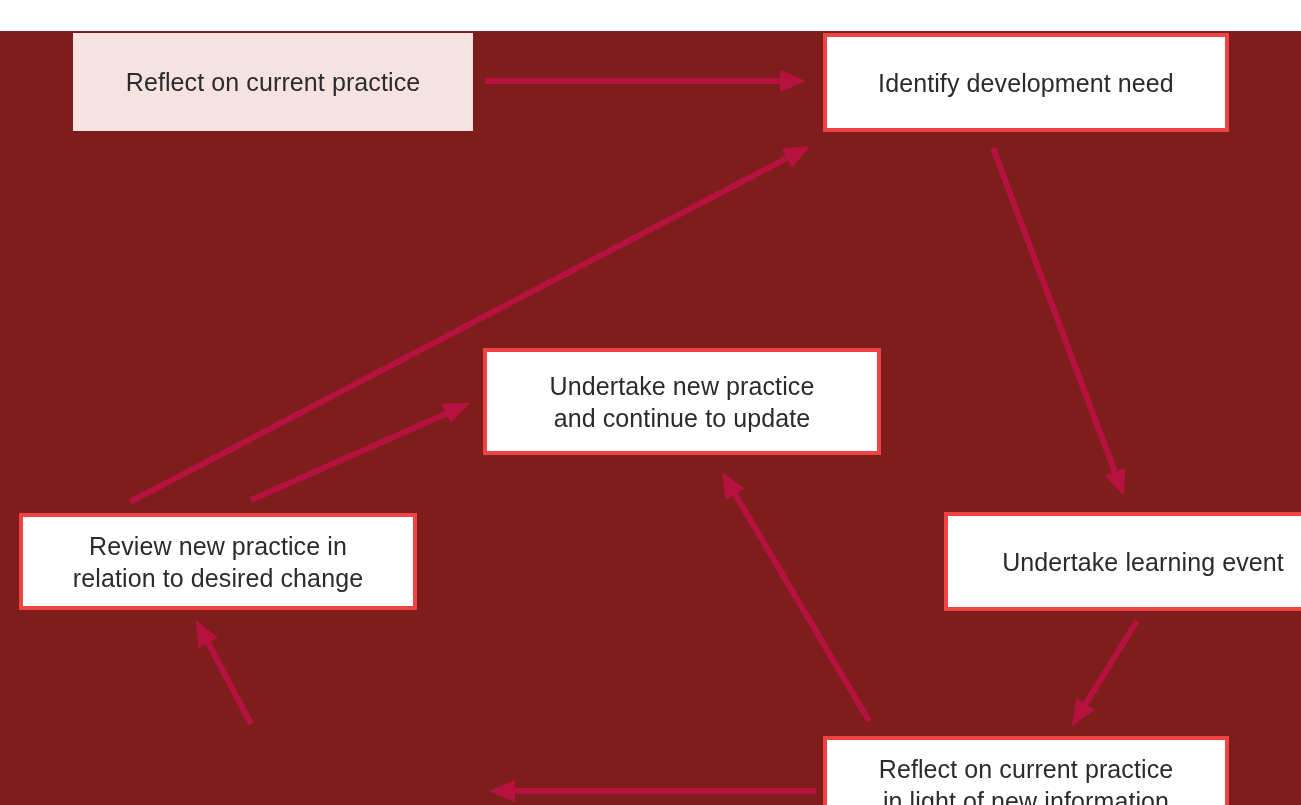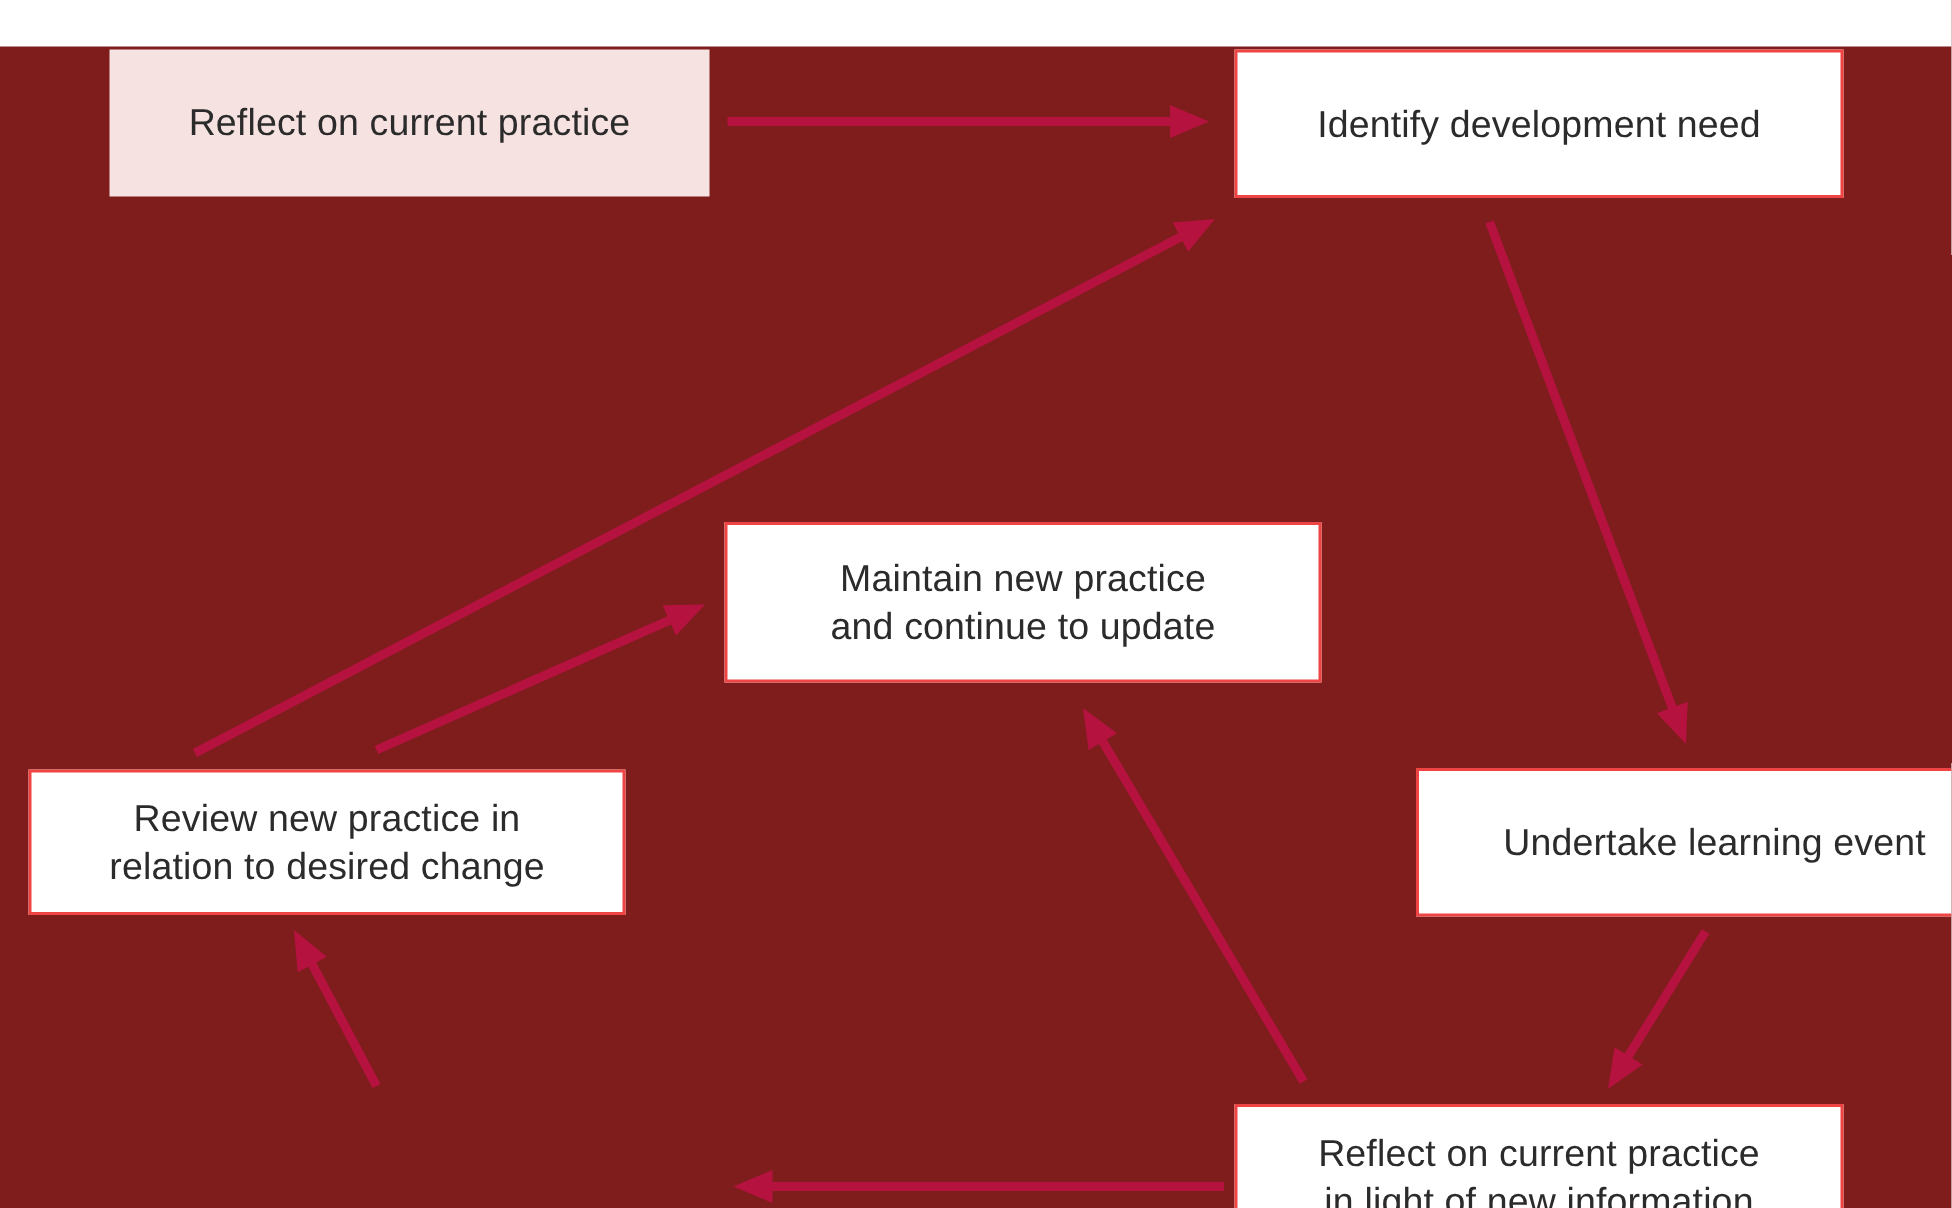--- a/index.html
+++ b/index.html
@@ -35,21 +35,21 @@
     justify-content: center;
     text-align: center;
     color: #2b2b2b;
     font-size: 25px;
     line-height: 1.28;
     letter-spacing: 0.1px;
     background: #ffffff;
     border: 2px solid #c8republic;
   }
   .node.outlined {
-    border: 2px solid #ef4444;
+    border: 4px solid #ef4444;
     background: #ffffff;
   }
   .node.filled {
     border: none;
     background: #f6e3e1;
   }
   .node .label {
     display: block;
     padding: 0 10px;
     white-space: pre-line;
@@ -121,17 +121,17 @@
 in light of new information</span>
   </div>
 
 
   <div class="node outlined" id="node-review-practice">
     <span class="label">Review new practice in
 relation to desired change</span>
   </div>
 
   <div class="node outlined" id="node-maintain-practice">
-    <span class="label">Maintain new practice
+    <span class="label">Undertake new practice
 and continue to update</span>
   </div>
 
 </div>
 
 </body></html>

